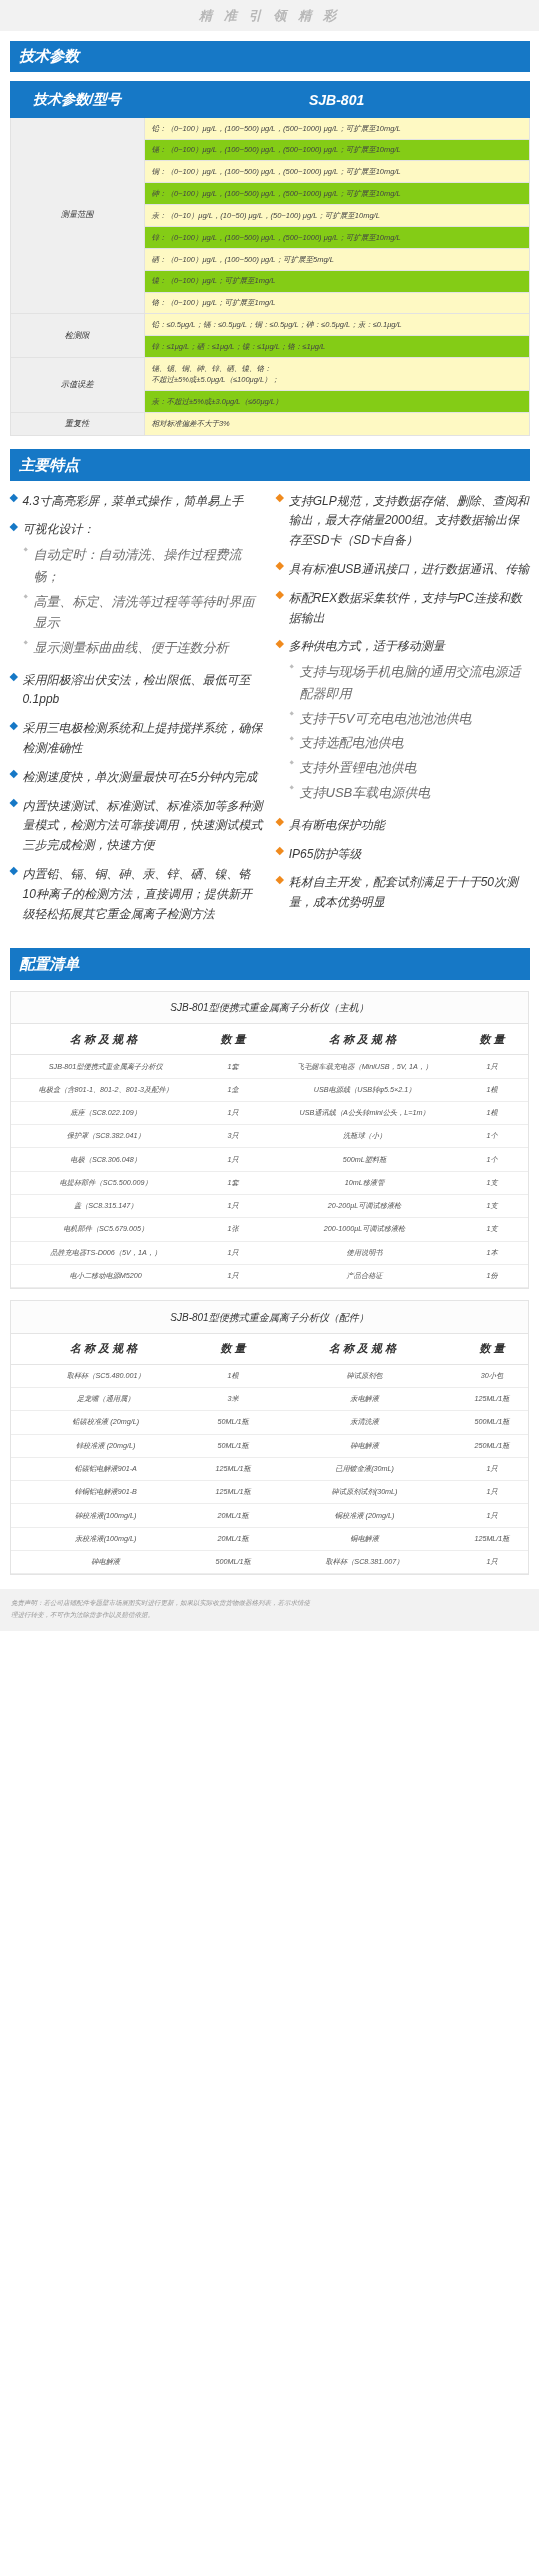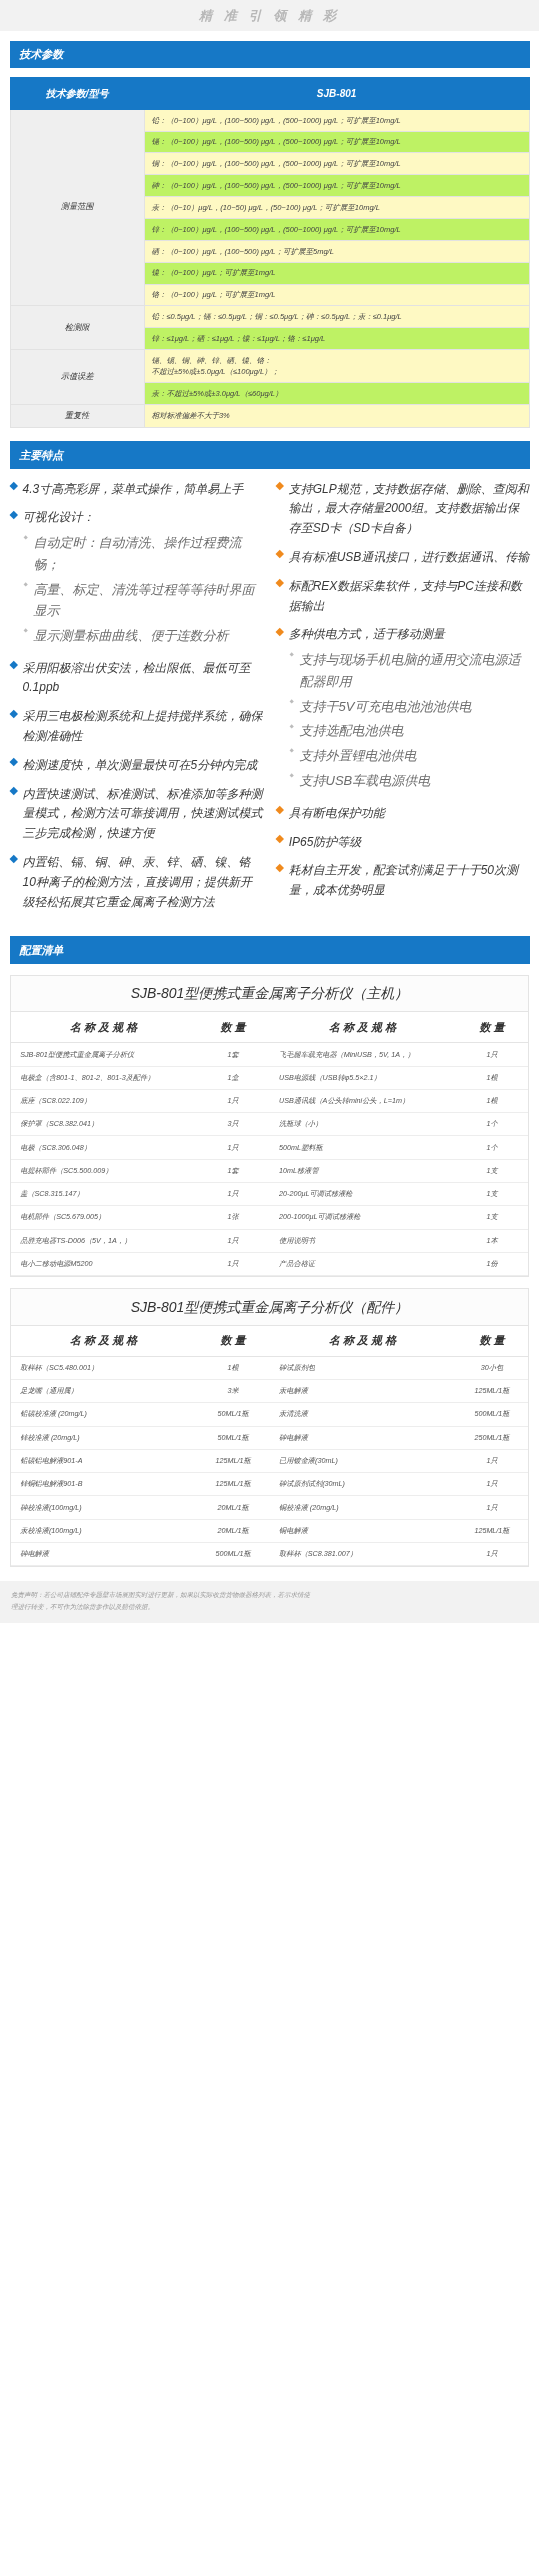--- a/index.html
+++ b/index.html
@@ -23,60 +23,60 @@
     color: #b8b8b8;
     font-size: 13px;
     letter-spacing: 4.1px;
     font-weight: bold;
   }
 
   
   .sec-head {
     background: #1678c6;
     color: #ffffff;
-    font-size: 11px;
+    font-size: 15px;
     font-weight: bold;
     padding: 6.1px 9.6px;
     margin: 9.6px 9.6px 0 9.6px;
     width: 520px;
     box-sizing: border-box;
   }
 
   
   table.spec {
     width: 520px;
     border-collapse: collapse;
     margin: 9.6px 9.6px 0 9.6px;
     font-size: 7.5px;
     table-layout: fixed;
   }
   table.spec th {
     background: #1678c6;
     color: #fff;
-    font-size: 10px;
+    font-size: 14px;
     font-weight: bold;
     padding: 8.2px 4.1px;
     border: 0.7px solid #1678c6;
   }
   table.spec th.c1 { width: 134px; }
   table.spec td {
     border: 0.7px solid #e2e2e2;
     padding: 4.8px 6.8px;
     vertical-align: middle;
     line-height: 1.5;
     color: #444;
   }
   table.spec td.label {
     width: 134px;
     text-align: center;
     background: #efefef;
     font-size: 8.2px;
     color: #333;
   }
-  table.spec tr.alt td { background: #bef264; }
+  table.spec tr.alt td { background: #84cc16; }
   table.spec td.val { background: #fef9c3; }
 
   
   .features {
     display: flex;
     gap: 12.3px;
     padding: 11px 9.6px 0 9.6px;
   }
   .fcol { width: 50%; }
   .fitem { display: flex; margin-bottom: 9px; }
@@ -95,21 +95,21 @@
   .sublist .ftext { color: #6d6d6d; font-size: 13px; }
 
   
   .card {
     margin: 11px 9.6px 0 9.6px;
     border: 0.7px solid #e4e4e4;
     background: #fff;
   }
   .card-title {
     text-align: center;
-    font-size: 14px;
+    font-size: 10px;
     color: #333;
     padding: 9.6px 0 8.2px 0;
     border-bottom: 0.7px solid #e4e4e4;
     background: #fcfcfc;
   }
   table.cfg {
     width: 100%;
     border-collapse: collapse;
     font-size: 7.2px;
     table-layout: fixed;
@@ -121,21 +121,21 @@
     padding: 7.5px 5.5px;
     border-bottom: 0.7px solid #e4e4e4;
     text-align: center;
   }
   table.cfg td {
     padding: 6.1px 5.5px;
     border-bottom: 0.7px solid #ededed;
     color: #555;
     line-height: 1.4;
   }
-  table.cfg td.name { text-align: left; padding-left: 9.6px; }
+  table.cfg td.name { text-align: center; padding-left: 9.6px; }
   table.cfg td.qty { text-align: center; }
   table.cfg col.n { width: 184px; }
   table.cfg col.q { width: 72px; }
 
   
   .footer {
     margin: 13.6px 0 0 0;
     background: #f2f2f2;
     color: #9a9a9a;
     font-size: 6.5px;

